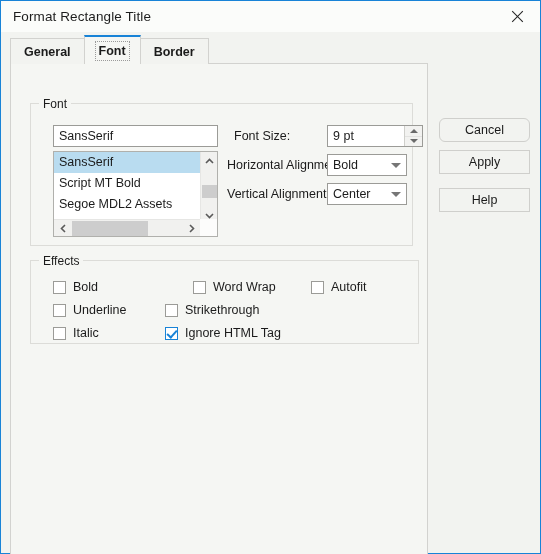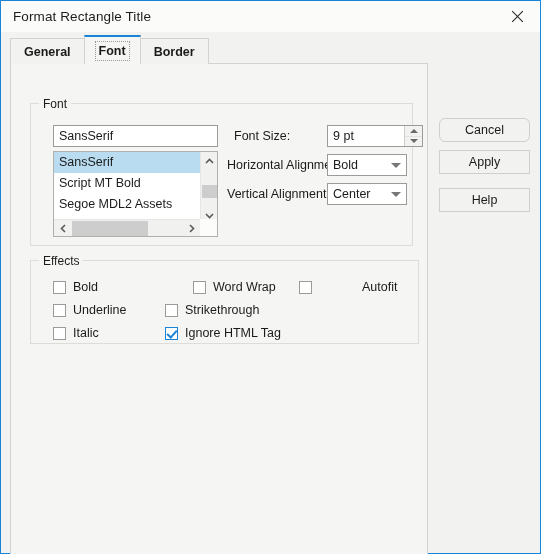--- a/index.html
+++ b/index.html
@@ -531,21 +531,21 @@
         <span class="group-legend">Effects</span>
 
         <div class="checkrow" style="left:22px; top:19px;">
           <span class="cb-box"></span>
           <span class="cb-label">Bold</span>
         </div>
         <div class="checkrow" style="left:134px; top:19px;padding-left:28px;">
           <span class="cb-box"></span>
           <span class="cb-label">Word Wrap</span>
         </div>
-        <div class="checkrow" style="left:268px; top:19px;gap:43px;">
+        <div class="checkrow" style="left:280px; top:19px;">
           <span class="cb-box"></span>
           <span class="cb-label">Autofit</span>
         </div>
 
         <div class="checkrow" style="left:22px; top:42px;">
           <span class="cb-box"></span>
           <span class="cb-label">Underline</span>
         </div>
         <div class="checkrow" style="left:134px; top:42px;">
           <span class="cb-box"></span>

